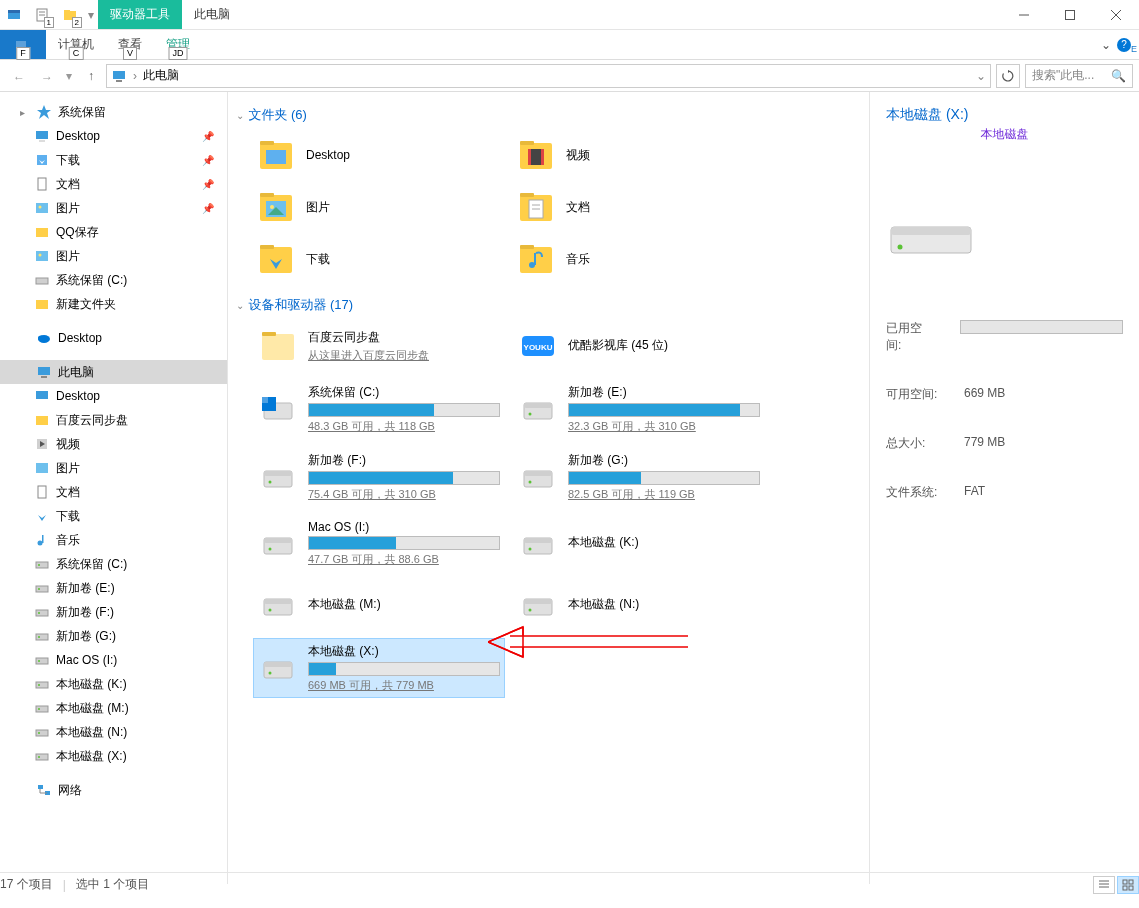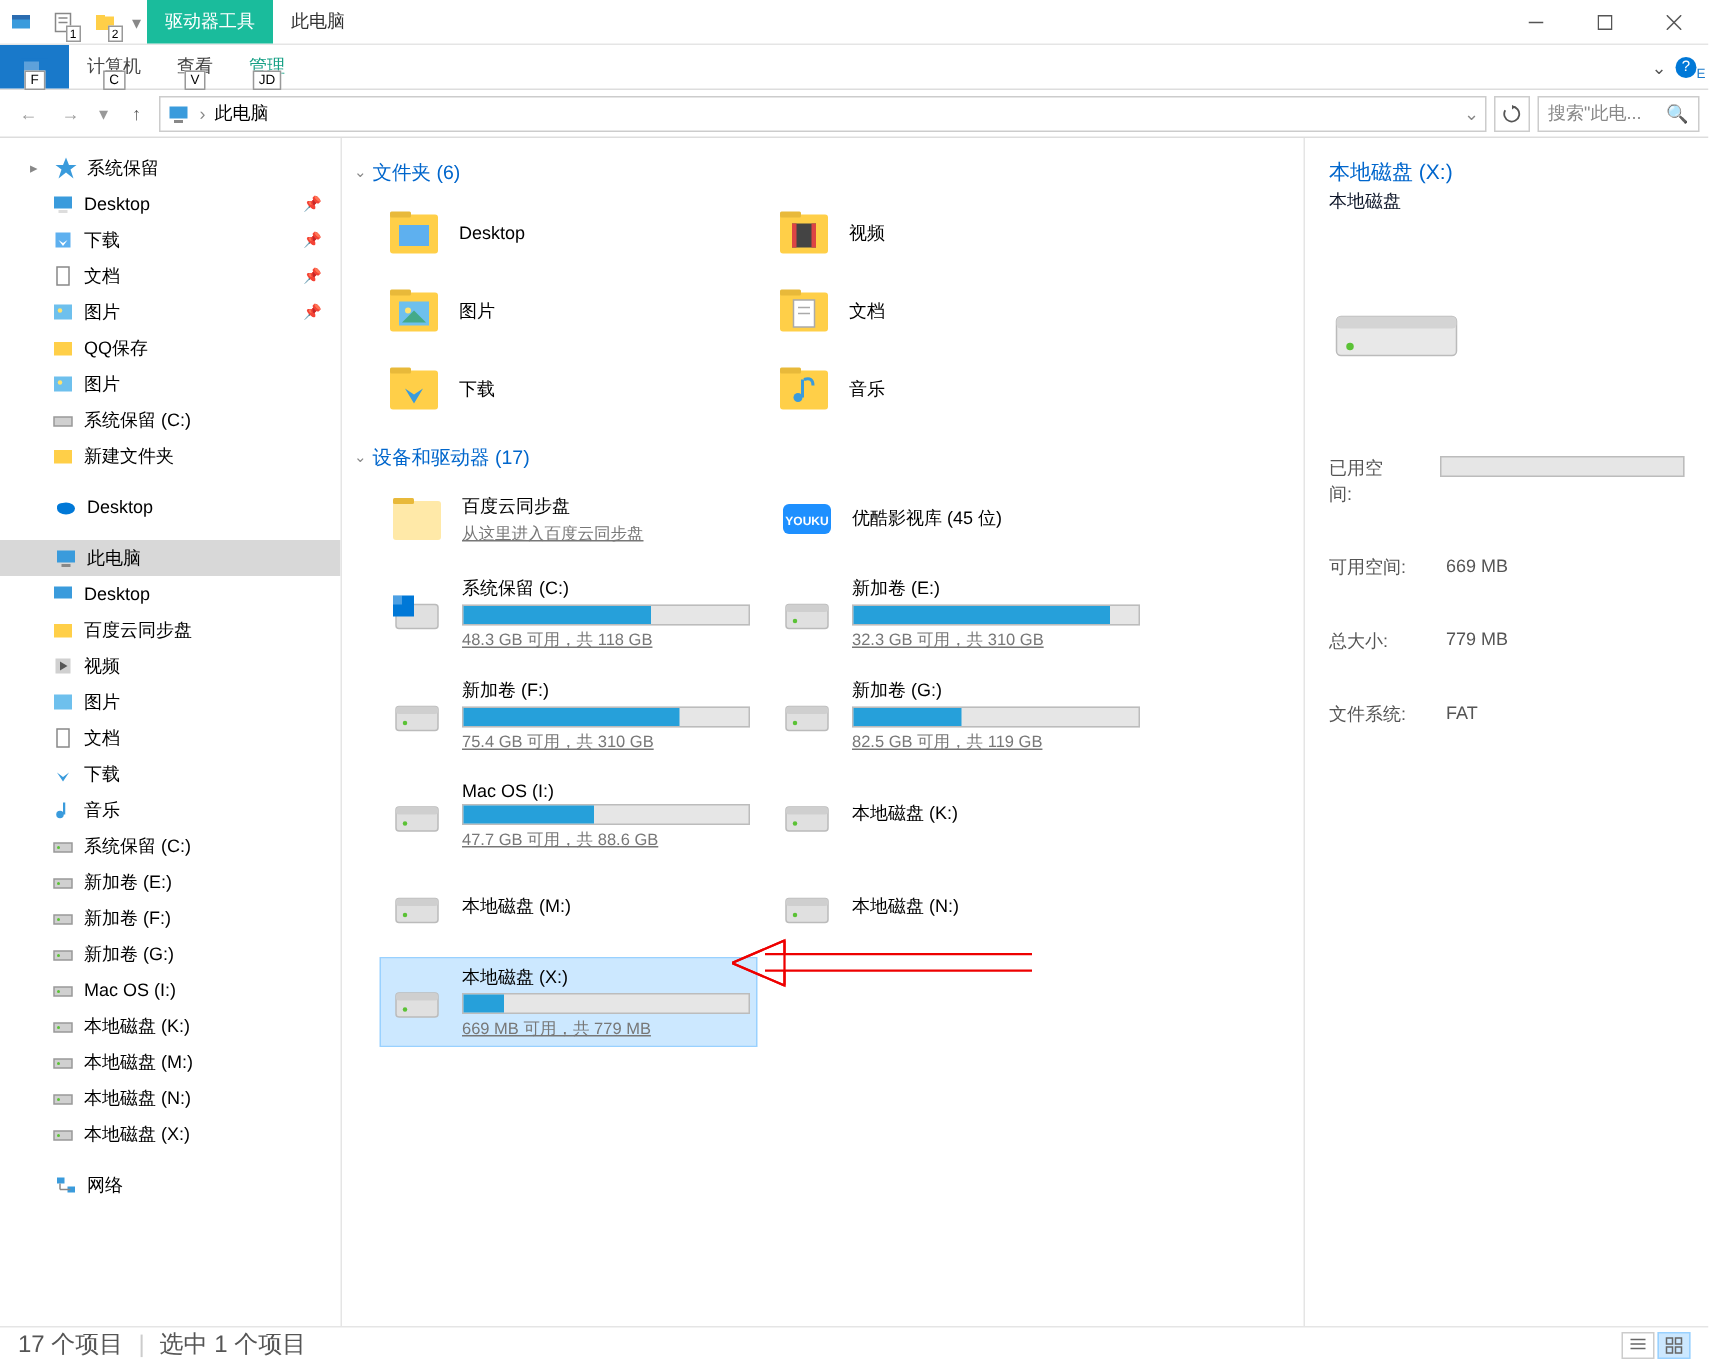--- a/index.html
+++ b/index.html
@@ -62,30 +62,30 @@
 .drive-item.selected { background: #cce8ff; outline: 1px solid #99d1ff; }
 .drive-icon { width: 40px; height: 40px; display: flex; align-items: center; justify-content: flex-end; }
 .drive-info { flex: 1; }
 .drive-name { font-size: 12px; margin-bottom: 2px; }
 .drive-bar { height: 14px; background: #e6e6e6; border: 1px solid #bcbcbc; position: relative; margin-bottom: 2px; }
 .drive-bar-fill { height: 100%; background: #26a0da; }
 .drive-text { font-size: 11px; color: #777; text-decoration: underline; }
 
 .details { width: 270px; border-left: 1px solid #e5e5e5; padding: 14px 16px; }
 .details-title { color: #0066cc; font-size: 14px; margin-bottom: 2px; }
-.details-sub { color: #0f172a; font-size: 12px; margin-bottom: 10px; }
+.details-sub { color: #6d28d9; font-size: 12px; margin-bottom: 26px; text-align: center; }
 .details-drive-img { width: 90px; height: 50px; margin: 40px auto 26px auto; }
 .details-bar { height: 14px; background: #e6e6e6; border: 1px solid #bcbcbc; position: relative; margin-bottom: 8px; width: 176px; display: inline-block; vertical-align: middle; }
 .details-bar-fill { height: 100%; background: #26a0da; }
 .details-table { font-size: 12px; color: #555; }
 .details-table .row { display: flex; gap: 24px; margin-bottom: 3px; margin-top: 32px; }
 .details-table .label { width: 54px; }
 
 
-.statusbar { position: absolute; bottom: 0; left: 0; right: 0; height: 24px; border-top: 1px solid #e5e5e5; display: flex; align-items: center; padding: 0 12px; font-size: 16px; color: #555; }
+.statusbar { position: absolute; bottom: 12px; left: 0; right: 0; height: 24px; border-top: 1px solid #e5e5e5; display: flex; align-items: center; padding: 0 0; font-size: 12px; color: #555; }
 .statusbar .divider { margin: 0 10px; color: #ccc; }
 .view-toggles { margin-left: auto; display: flex; gap: 2px; }
 .view-toggle { width: 22px; height: 18px; border: 1px solid #ccc; display: flex; align-items: center; justify-content: center; color: #666; }
 .view-toggle.active { background: #cce8ff; border-color: #99d1ff; }
 
 
 .arrow-annotation { position: absolute; pointer-events: none; }
 
 
 .i-folder { fill: #ffcf48; }

